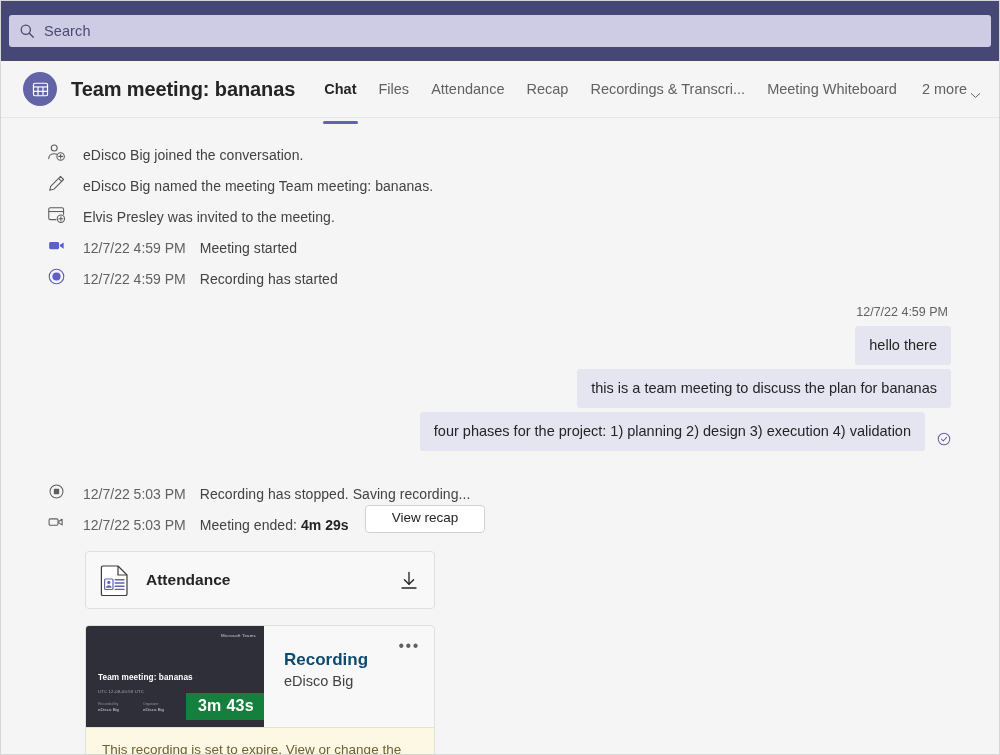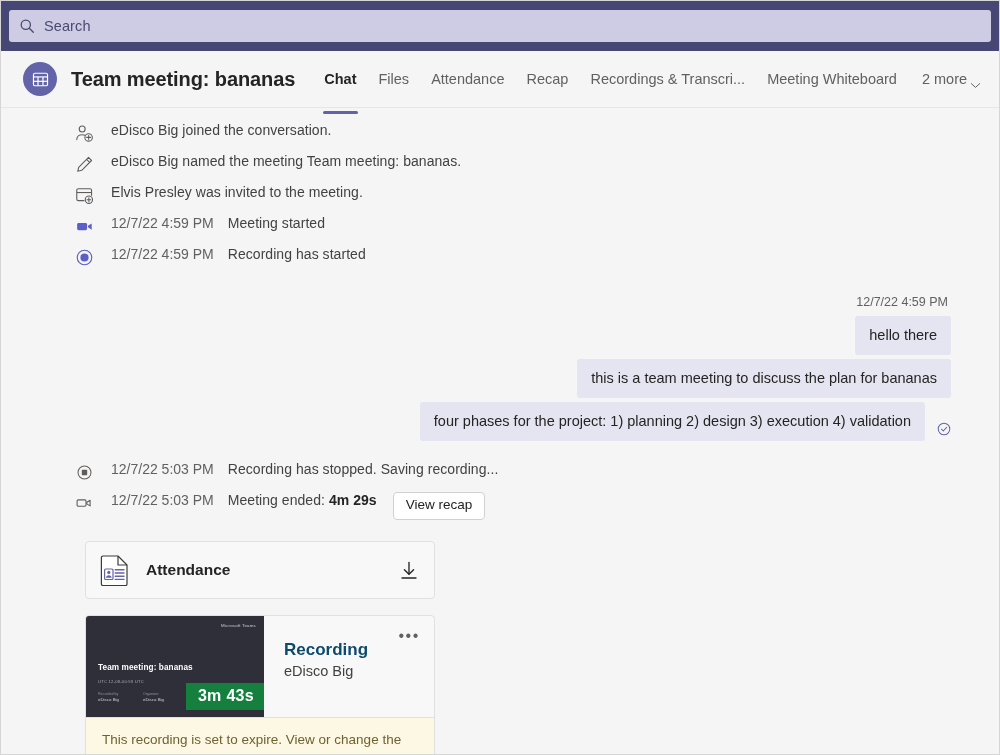--- a/index.html
+++ b/index.html
@@ -18,21 +18,21 @@
     width: 1000px;
     height: 755px;
     overflow: hidden;
     background: #f5f5f5;
     box-sizing: border-box;
     border: 1px solid #d6d6d6;
   }
 
   
   .titlebar {
-    height: 50px;
+    height: 60px;
     background: #464775;
     display: flex;
     align-items: center;
     padding: 0 8px;
     box-sizing: border-box;
   }
   .searchbox {
     flex: 1;
     height: 32px;
     background: #cdcce4;
@@ -125,24 +125,23 @@
   .conversation {
     padding: 14px 0 0 0;
     background: #f5f5f5;
     height: calc(755px - 50px - 57px);
     box-sizing: border-box;
     overflow: hidden;
   }
 
   .sysrow {
     display: flex;
-    align-items: flex-start;
+    align-items: flex-end;
     height: 31px;
     padding-left: 44px;
-    margin-left: 28px;
   }
   .sysicon {
     width: 22px;
     height: 22px;
     flex: none;
     margin-right: 16px;
     display: flex;
     align-items: center;
     justify-content: center;
     color: #605e5c;
@@ -160,21 +159,21 @@
   }
   .systext b { font-weight: bold; color:#242424; }
 
   .view-recap-btn {
     margin-left: 16px;
     font-size: 13.5px;
     color: #242424;
     background: #ffffff;
     border: 1px solid #d1d1d1;
     border-radius: 4px;
-    padding: 4px 12px 5px;
+    padding: 4px 26px 5px;
     cursor: pointer;
     font-family: inherit;
     line-height: 1.25;
   }
 
   
   .msg-group {
     margin: 18px 48px 0 0;
     display: flex;
     flex-direction: column;

